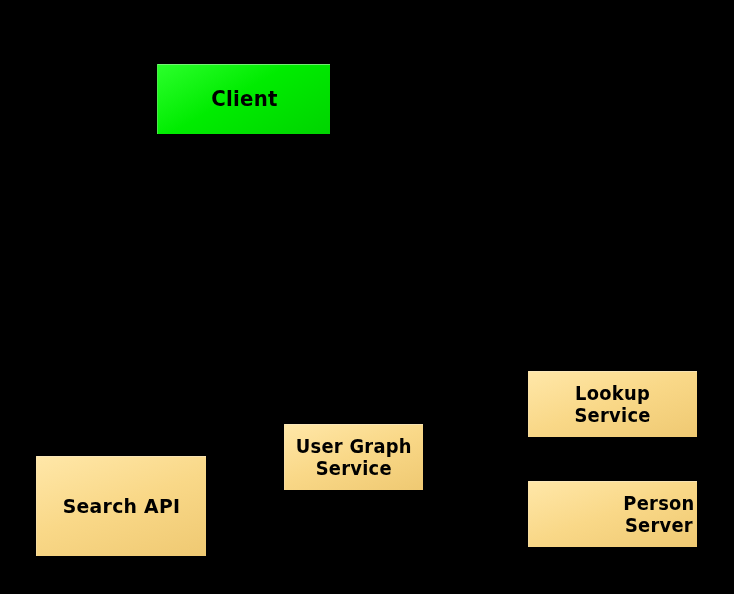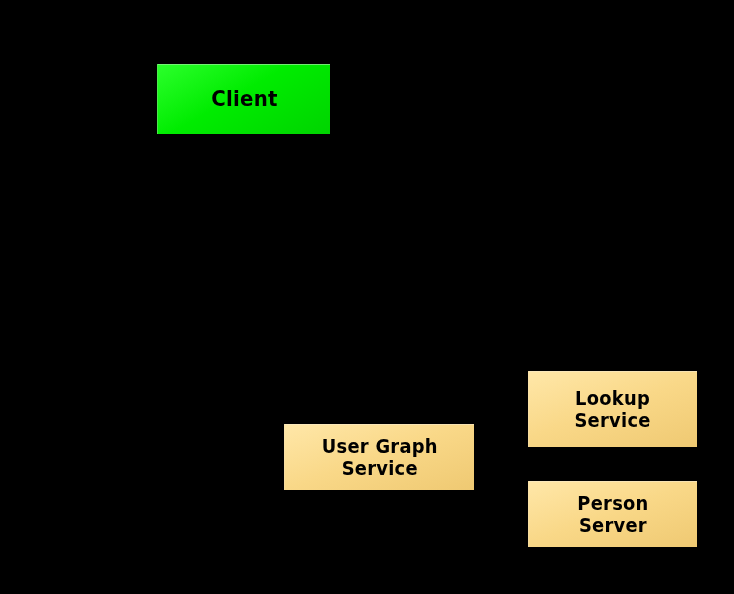--- a/index.html
+++ b/index.html
@@ -65,46 +65,50 @@
   .node.searchapi {
     left: 36px;
     top: 456px;
     width: 170px;
     height: 100px;
     font-size: 20px;
   }
   .node.usergraph {
     left: 284px;
     top: 424px;
-    width: 190px;
+    width: 139px;
     height: 66px;
   }
   .node.lookup {
     left: 528px;
     top: 371px;
     width: 169px;
-    height: 76px;
+    height: 66px;
   }
   .node.personserver {
     left: 528px;
     top: 481px;
     width: 169px;
     height: 66px;
+    justify-content: flex-end;
   }
 </style>
 </head>
 <body>
 
 <div id="canvas">
 
   <div class="node client">
     <span class="node-label">Client</span>
   </div>
 
 
+  <div class="node amber searchapi">
+    <span class="node-label">Search API</span>
+  </div>
 
   <div class="node amber usergraph">
     <span class="node-label">User Graph
 Service</span>
   </div>
 
   <div class="node amber lookup">
     <span class="node-label">Lookup
 Service</span>
   </div>

